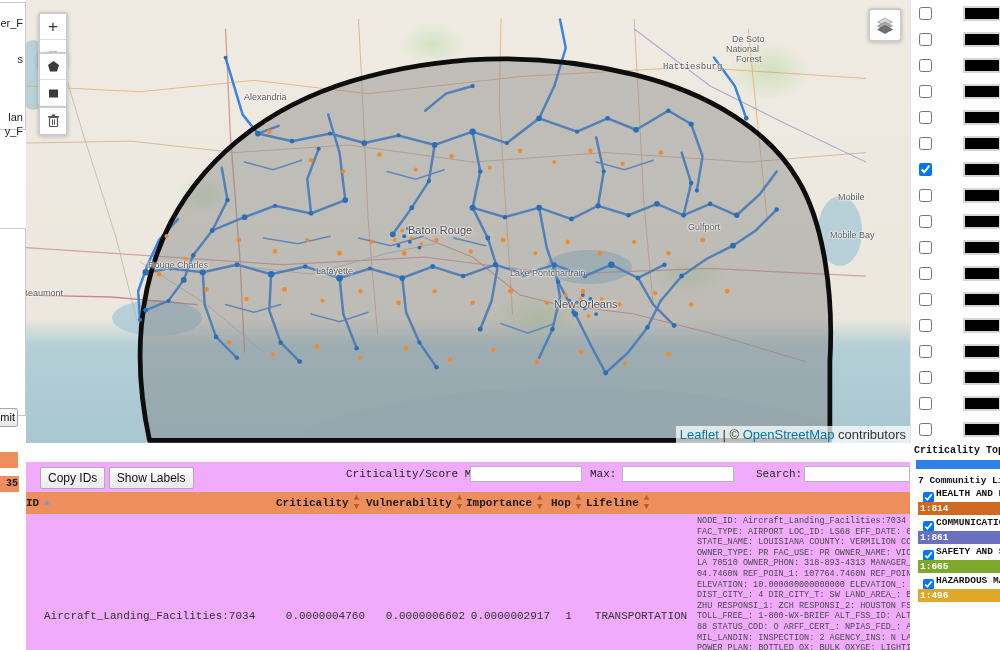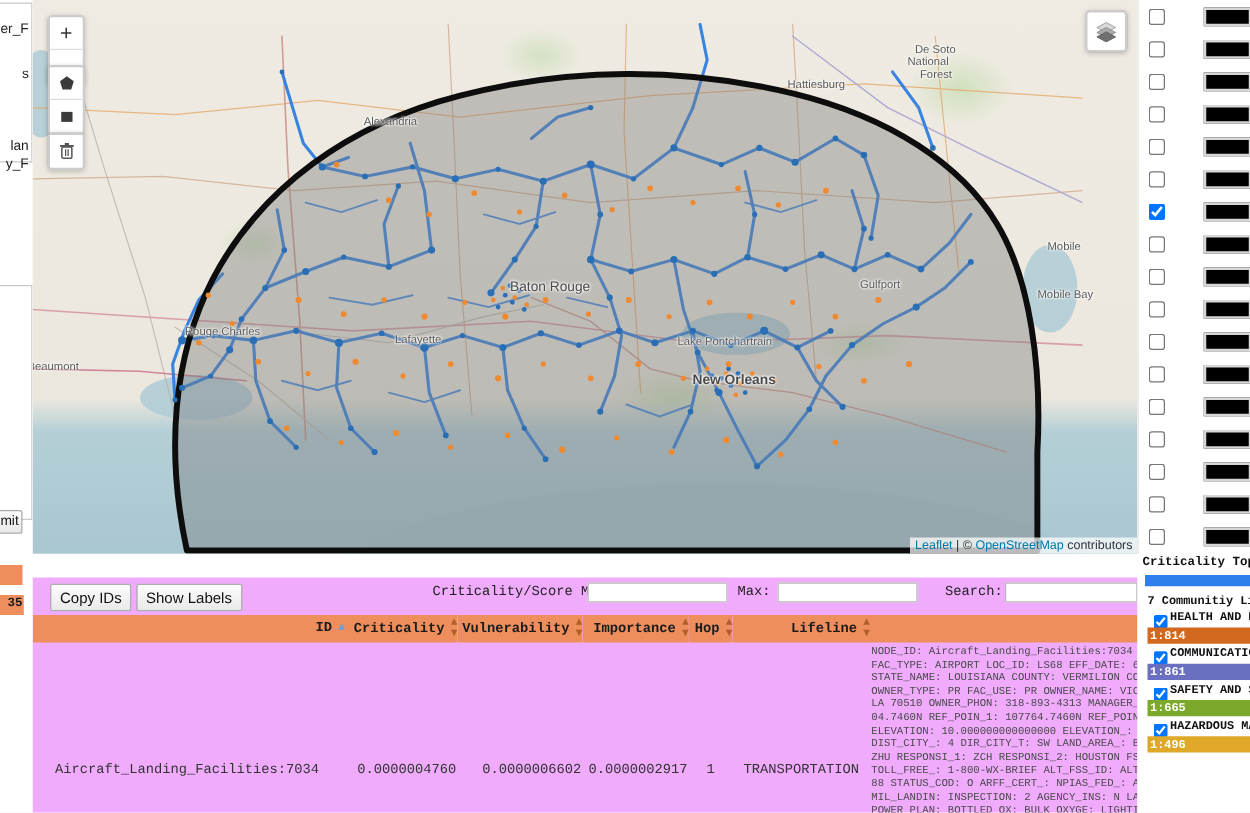--- a/index.html
+++ b/index.html
@@ -137,21 +137,21 @@
   #layerctl{
     right: 8px; top: 8px;
     width: 30px; height: 30px;
     display: flex; align-items: center; justify-content: center;
     background: #fff;
   }
   .attrib {
     position: absolute;
     right: 0; bottom: 0;
     background: rgba(255,255,255,.72);
-    font-size: 10px;
+    font-size: 13px;
     color: #333;
     padding: 1px 4px;
     z-index: 12;
     font-family: "Liberation Sans", sans-serif;
   }
   .attrib a { color: #0078A8; text-decoration: none; }
 
   
   .right-rail {
     position: absolute;
@@ -224,21 +224,21 @@
     background: #ED8E5C;
     color: #1b1b1b;
     font-family: "Liberation Mono", monospace;
     font-size: 11px;
     font-weight: bold;
     height: 22px;
     padding: 0;
     white-space: nowrap;
     position: relative;
     cursor: pointer;
-    text-align: right;
+    text-align: left;
   }
   table.grid {
     width: 884px;
     border-collapse: collapse;
     table-layout: fixed;
   }
   .sortcar {
     display: inline-block;
     margin-left: 5px;
     font-size: 9px;
@@ -604,33 +604,33 @@
           <circle cx="584" cy="294" r="2"></circle>
             <circle cx="596" cy="302" r="2"></circle>
           <circle cx="576" cy="302" r="2"></circle>
             <circle cx="606" cy="294" r="2"></circle>
           <circle cx="592" cy="312" r="2"></circle>
             <circle cx="568" cy="290" r="2"></circle>
         </g>
       </g>
     </svg>
 
-    <div class="city-label" style="left:218px;top:92px;margin-left:47px;">Alexandria</div>
+    <div class="city-label" style="left:218px;top:92px;">Alexandria</div>
     <div class="city-label" style="left:122px;top:260px;">Rouge Charles</div>
     <div class="city-label" style="left:290px;top:266px;">Lafayette</div>
     <div class="city-label big" style="left:382px;top:224px;">Baton Rouge</div>
-    <div class="city-label big" style="left:528px;top:298px;font-weight:bold;">New Orleans</div>
-    <div class="city-label" style="left:604px;top:62px;">Hattiesburg</div>
+    <div class="city-label big" style="left:528px;top:298px;">New Orleans</div>
+    <div class="city-label" style="left:637px;top:62px;font-family:Liberation Mono, monospace;">Hattiesburg</div>
     <div class="city-label" style="left:706px;top:34px;">De Soto</div>
     <div class="city-label" style="left:700px;top:44px;">National</div>
     <div class="city-label" style="left:710px;top:54px;">Forest</div>
     <div class="city-label" style="left:812px;top:192px;">Mobile</div>
     <div class="city-label" style="left:804px;top:230px;">Mobile Bay</div>
     <div class="city-label" style="left:-4px;top:288px;">Beaumont</div>
-    <div class="city-label" style="left:516px;top:268px;">Lake Pontchartrain</div>
+    <div class="city-label" style="left:484px;top:268px;">Lake Pontchartrain</div>
     <div class="city-label" style="left:662px;top:222px;">Gulfport</div>
 
     <div class="leaflet-ctrl" id="zoomctl">
       <div class="ctrl-btn">+</div>
       <div class="ctrl-btn">−</div>
     </div>
 
     <div class="leaflet-ctrl" id="drawctl">
       <div class="ctrl-btn">
         <svg width="13" height="13" viewBox="0 0 13 13" aria-hidden="true">

